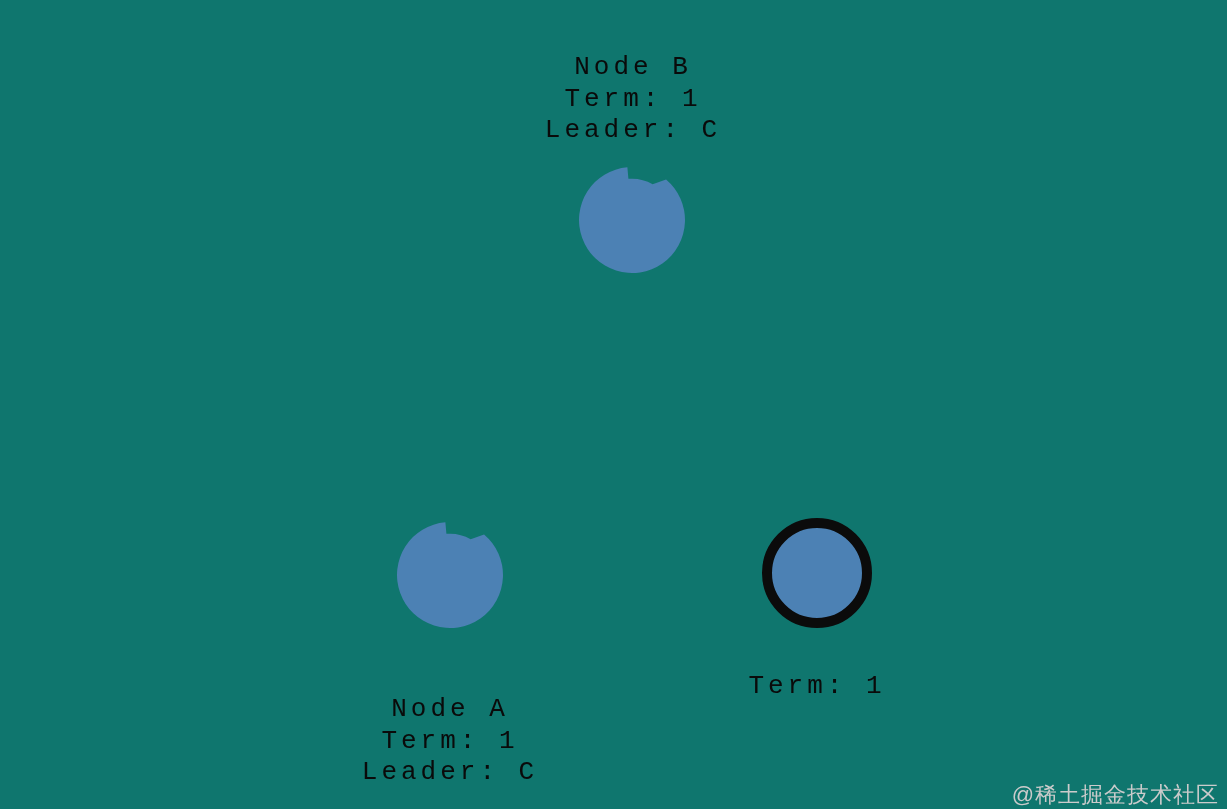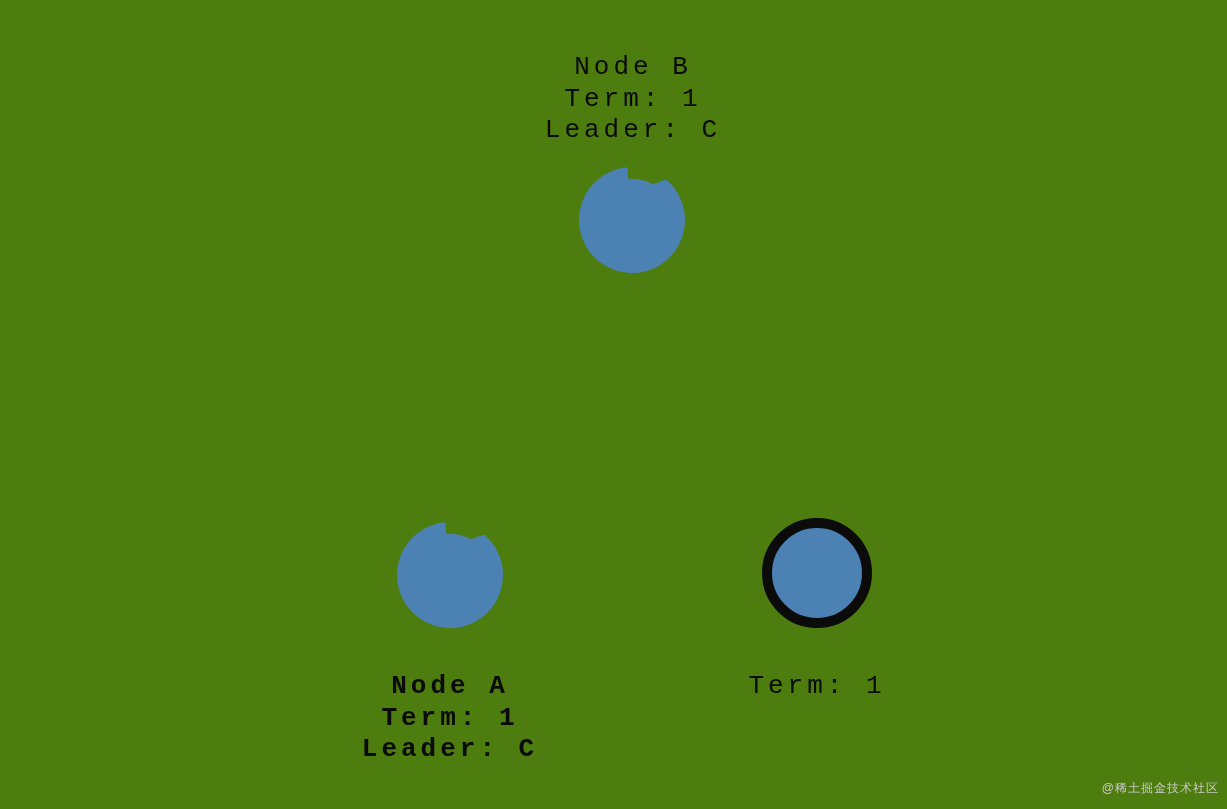--- a/index.html
+++ b/index.html
@@ -1,46 +1,46 @@
 <!DOCTYPE html>
 <html><head>
 <meta charset="utf-8">
 <style>
   * { margin: 0; padding: 0; box-sizing: border-box; }
   html, body { background: #ffffff; }
   .canvas {
     position: relative;
     width: 1227px;
     height: 809px;
-    background: #4d7c0f;
+    background: #0f766e;
     overflow: hidden;
     font-family: "Liberation Mono", "DejaVu Sans Mono", monospace;
   }
   .node-label {
     position: absolute;
     width: 340px;
     text-align: center;
     font-size: 26px;
     line-height: 31.5px;
     letter-spacing: 4px;
     color: #0a0a0a;
     white-space: pre;
   }
   .node-svg { position: absolute; display: block; }
   .label-b { left: 463px; top: 52px; }
   .svg-b   { left: 572px; top: 160px; }
-  .label-a { left: 280px; top: 671px; font-weight: bold; }
+  .label-a { left: 280px; top: 694px; }
   .svg-a   { left: 390px; top: 515px; }
   .label-c { left: 647px; top: 671px; }
   .svg-c   { left: 752px; top: 508px; }
   .watermark {
     position: absolute;
     right: 8px;
     top: 780px;
-    font-size: 12px;
+    font-size: 22px;
     letter-spacing: 1px;
     color: #cbcbcb;
     font-family: "Liberation Sans", "DejaVu Sans", sans-serif;
   }
 </style>
 </head>
 <body>
 
 <div class="canvas">
 

